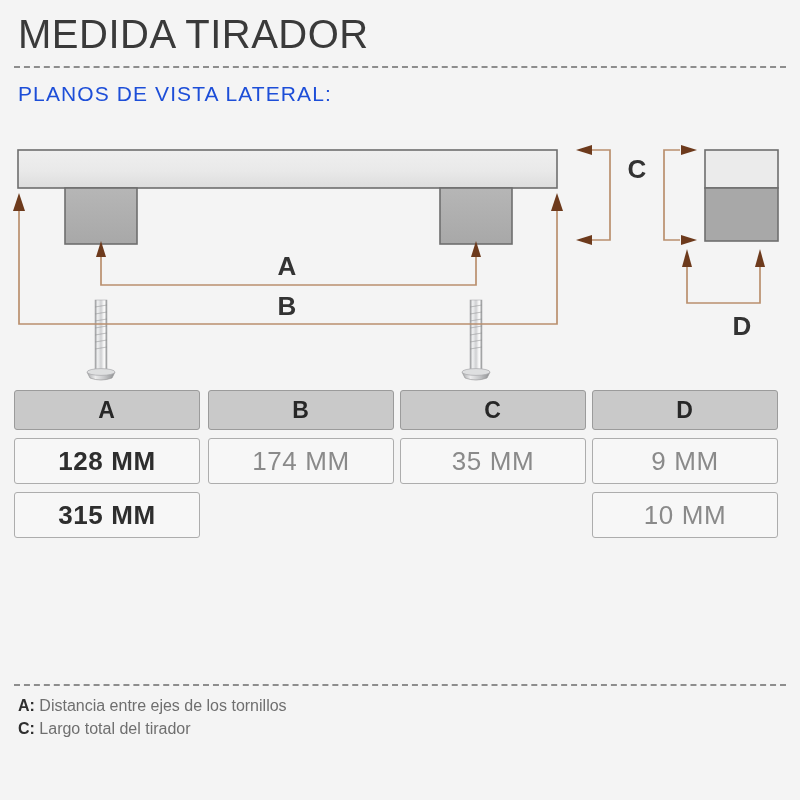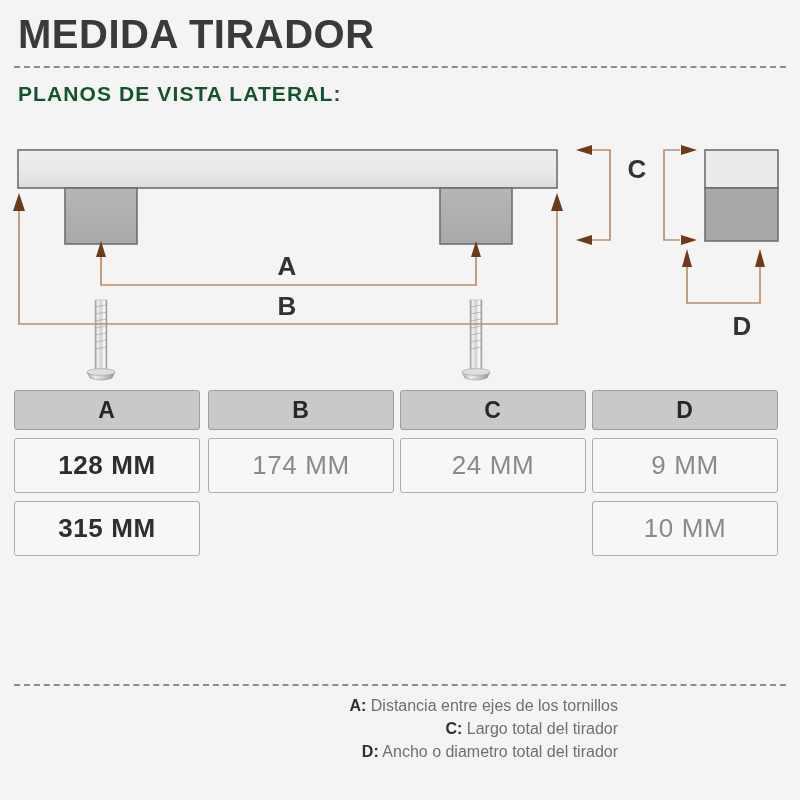--- a/index.html
+++ b/index.html
@@ -23,21 +23,21 @@
     height: 800px;
     background: #f4f4f4;
   }
 
   
   .page-title {
     position: absolute;
     left: 18px;
     top: 8px;
     font-size: 40px;
-    font-weight: 700;
+    font-weight: 400;
     letter-spacing: 0.5px;
     color: #3a3a3a;
     font-family: "Liberation Sans", sans-serif;
     white-space: nowrap;
     line-height: 52px;
   }
   .rule-dashed {
     position: absolute;
     left: 14px;
     width: 772px;
@@ -46,22 +46,22 @@
   }
   #rule-top { top: 66px; }
   #rule-bottom { top: 684px; }
 
   .subtitle {
     position: absolute;
     left: 18px;
     top: 82px;
     font-size: 21px;
     letter-spacing: 1.1px;
-    color: #14532d;
-    font-weight: 700;
+    color: #1d4ed8;
+    font-weight: 400;
     white-space: nowrap;
     text-align: right;
   }
 
   
   #drawing {
     position: absolute;
     left: 0;
     top: 125px;
     width: 800px;
@@ -94,41 +94,40 @@
   .thead {
     height: 40px;
     background: #c9c9c9;
     color: #272727;
     font-size: 23px;
     font-weight: 700;
     letter-spacing: 1px;
     margin-bottom: 8px;
   }
   .tdata {
-    height: 55px;
+    height: 46px;
     background: #f7f7f7;
     border-color: #adadad;
     font-size: 26px;
     letter-spacing: 0.6px;
     color: #8a8a8a;
     font-weight: 400;
     margin-bottom: 8px;
   }
   .tdata.primary {
     color: #2e2e2e;
     font-weight: 700;
   }
 
   
   #legend {
     position: absolute;
     left: 18px;
     top: 694px;
     width: 600px;
-    text-align: right;
   }
   .legend-row {
     font-size: 16px;
     line-height: 23px;
     color: #6f6f6f;
     white-space: nowrap;
   }
   .legend-key {
     font-weight: 700;
     color: #2f2f2f;
@@ -254,21 +253,21 @@
       <div class="tcell tdata primary">315 MM</div>
     </div>
 
     <div class="tcol" style="left:208px;">
       <div class="tcell thead">B</div>
       <div class="tcell tdata">174 MM</div>
     </div>
 
     <div class="tcol" style="left:400px;">
       <div class="tcell thead">C</div>
-      <div class="tcell tdata">24 MM</div>
+      <div class="tcell tdata">35 MM</div>
     </div>
 
     <div class="tcol" style="left:592px;">
       <div class="tcell thead">D</div>
       <div class="tcell tdata">9 MM</div>
       <div class="tcell tdata">10 MM</div>
     </div>
 
   </div>
 
@@ -276,19 +275,15 @@
 
   <div id="legend">
     <div class="legend-row">
       <span class="legend-key">A:</span>
       <span class="legend-text">Distancia entre ejes de los tornillos</span>
     </div>
     <div class="legend-row">
       <span class="legend-key">C:</span>
       <span class="legend-text">Largo total del tirador</span>
     </div>
-    <div class="legend-row">
-      <span class="legend-key">D:</span>
-      <span class="legend-text">Ancho o diametro total del tirador</span>
-    </div>
   </div>
 
 </div>
 
 </body></html>

